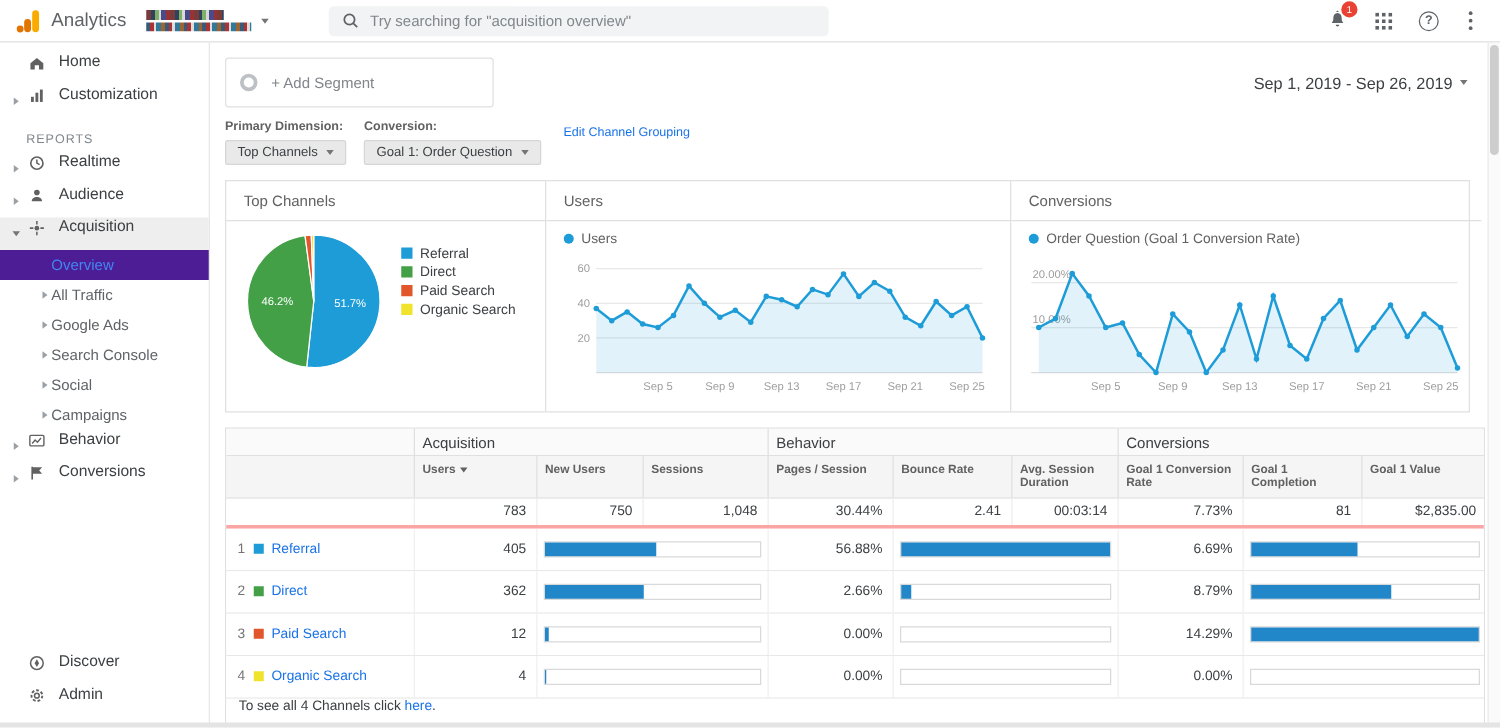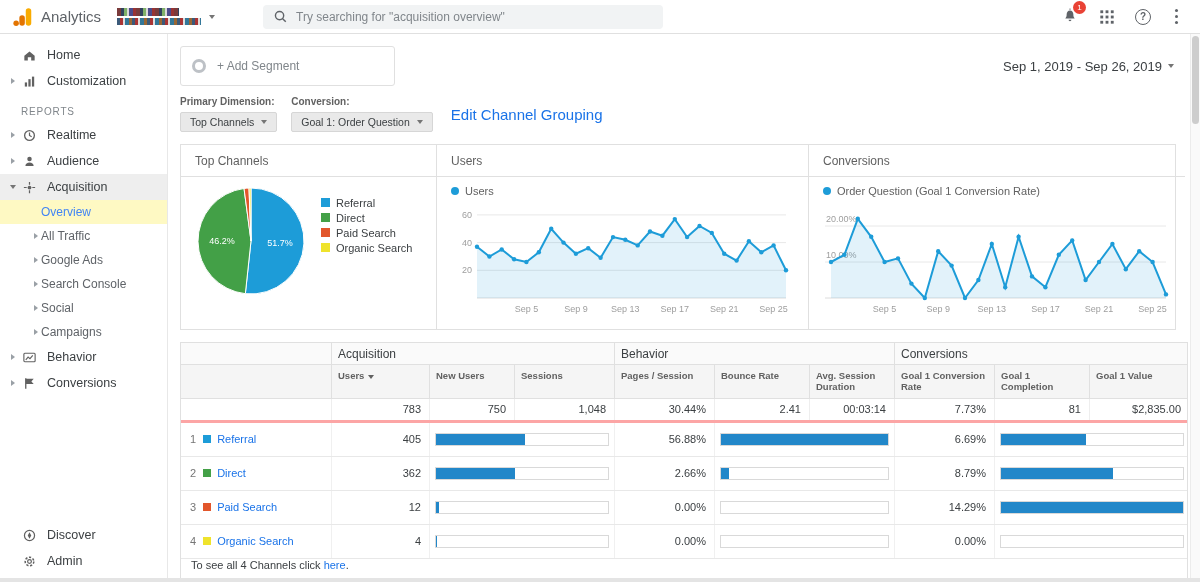--- a/index.html
+++ b/index.html
@@ -37,28 +37,28 @@
     border-right:3.5px solid transparent;border-top:4px solid #757575}
   .tri-right{display:inline-block;width:0;height:0;border-top:3.5px solid transparent;
     border-bottom:3.5px solid transparent;border-left:4px solid #9aa0a6}
   .sort-tri{display:inline-block;width:0;height:0;border-left:3.5px solid transparent;
     border-right:3.5px solid transparent;border-top:4px solid #616161;margin-left:4px}
 
   
   .sidebar{position:absolute;top:34px;left:0;width:168px;height:548px;background:#fff;
     border-right:1px solid #e8e8e8;display:flex;flex-direction:column;padding-top:8px;
     font-size:12.5px;color:#3c4043}
-  .nav-item{display:flex;align-items:center;height:26px;padding-left:7px;cursor:pointer;flex:0 0 auto}
+  .nav-item{display:flex;height:26px;padding-left:7px;cursor:pointer;flex:0 0 auto}
   .nav-caret{width:11px;display:flex;justify-content:center;align-items:center}
   .nav-icon{width:16px;height:16px;margin:0 10px 0 3px;display:flex;align-items:center;justify-content:center}
   .nav-section{font-size:10px;color:#80868b;letter-spacing:.8px;margin:12px 0 5px 21px}
   .nav-parent-active{background:#eeeeee}
   .sub-item{display:flex;align-items:center;height:24px;padding-left:30px;cursor:pointer;font-size:12px;color:#5f6368}
   .sub-caret{width:11px;display:flex;justify-content:center;align-items:center}
-  .sub-active{background:#fef9c3;color:#4285f4}
+  .sub-active{background:#4c1d95;color:#4285f4}
   .sidebar-footer{margin-top:auto;margin-bottom:8px}
 
   
   .content{position:absolute;top:34px;left:168px;width:1022px;height:548px;background:#fff;overflow:hidden}
   .inner{padding:12px 0 0 12px;width:1008px}
 
   .segments{display:flex;align-items:center}
   .segment-card{width:215px;height:40px;border:1px solid #e0e0e0;border-radius:3px;
     display:flex;align-items:center;padding:0 11px;background:#fff;margin-right:12px;cursor:pointer}
   .ring-blue{width:17px;height:17px;border:4px solid #1a73e8;border-radius:50%;margin-right:11px;flex:0 0 auto}
@@ -67,21 +67,21 @@
   .segment-sub{font-size:10px;color:#80868b;margin-top:1px}
   .add-segment-label{font-size:12px;color:#80868b}
   .date-range{margin-left:auto;display:flex;align-items:center;gap:6px;font-size:13px;color:#3c4043;cursor:pointer;padding-right:2px}
 
   .dims{display:flex;align-items:flex-end;margin-top:10px}
   .dim-col{margin-right:14px}
   .dim-label{font-size:10px;font-weight:bold;color:#616161;margin-bottom:5px}
   .dim-btn{height:20px;padding:0 9px;font-size:10.5px;color:#3c4043;background:#e9e9e9;
     border:1px solid #d6d6d6;border-radius:2px;display:inline-flex;align-items:center;gap:7px;cursor:pointer;
     font-family:"Liberation Sans",sans-serif}
-  .edit-link{font-size:15px;color:#1a73e8;margin-bottom:9px;margin-left:4px}
+  .edit-link{font-size:10px;color:#1a73e8;margin-bottom:20px;margin-left:4px}
 
   
   .charts-card{margin-top:12px;border:1px solid #e0e0e0;height:186px;display:flex;background:#fff}
   .panel{padding:0 14px;position:relative}
   .panel + .panel{border-left:1px solid #e0e0e0}
   .panel-title{height:32px;line-height:32px;font-size:12px;color:#616161;
     border-bottom:1px solid #e0e0e0;margin:0 -14px;padding:0 14px}
   .panel-pie{width:255px;flex:0 0 auto}
   .panel-users{width:372px;flex:0 0 auto}
   .panel-conv{flex:1}

